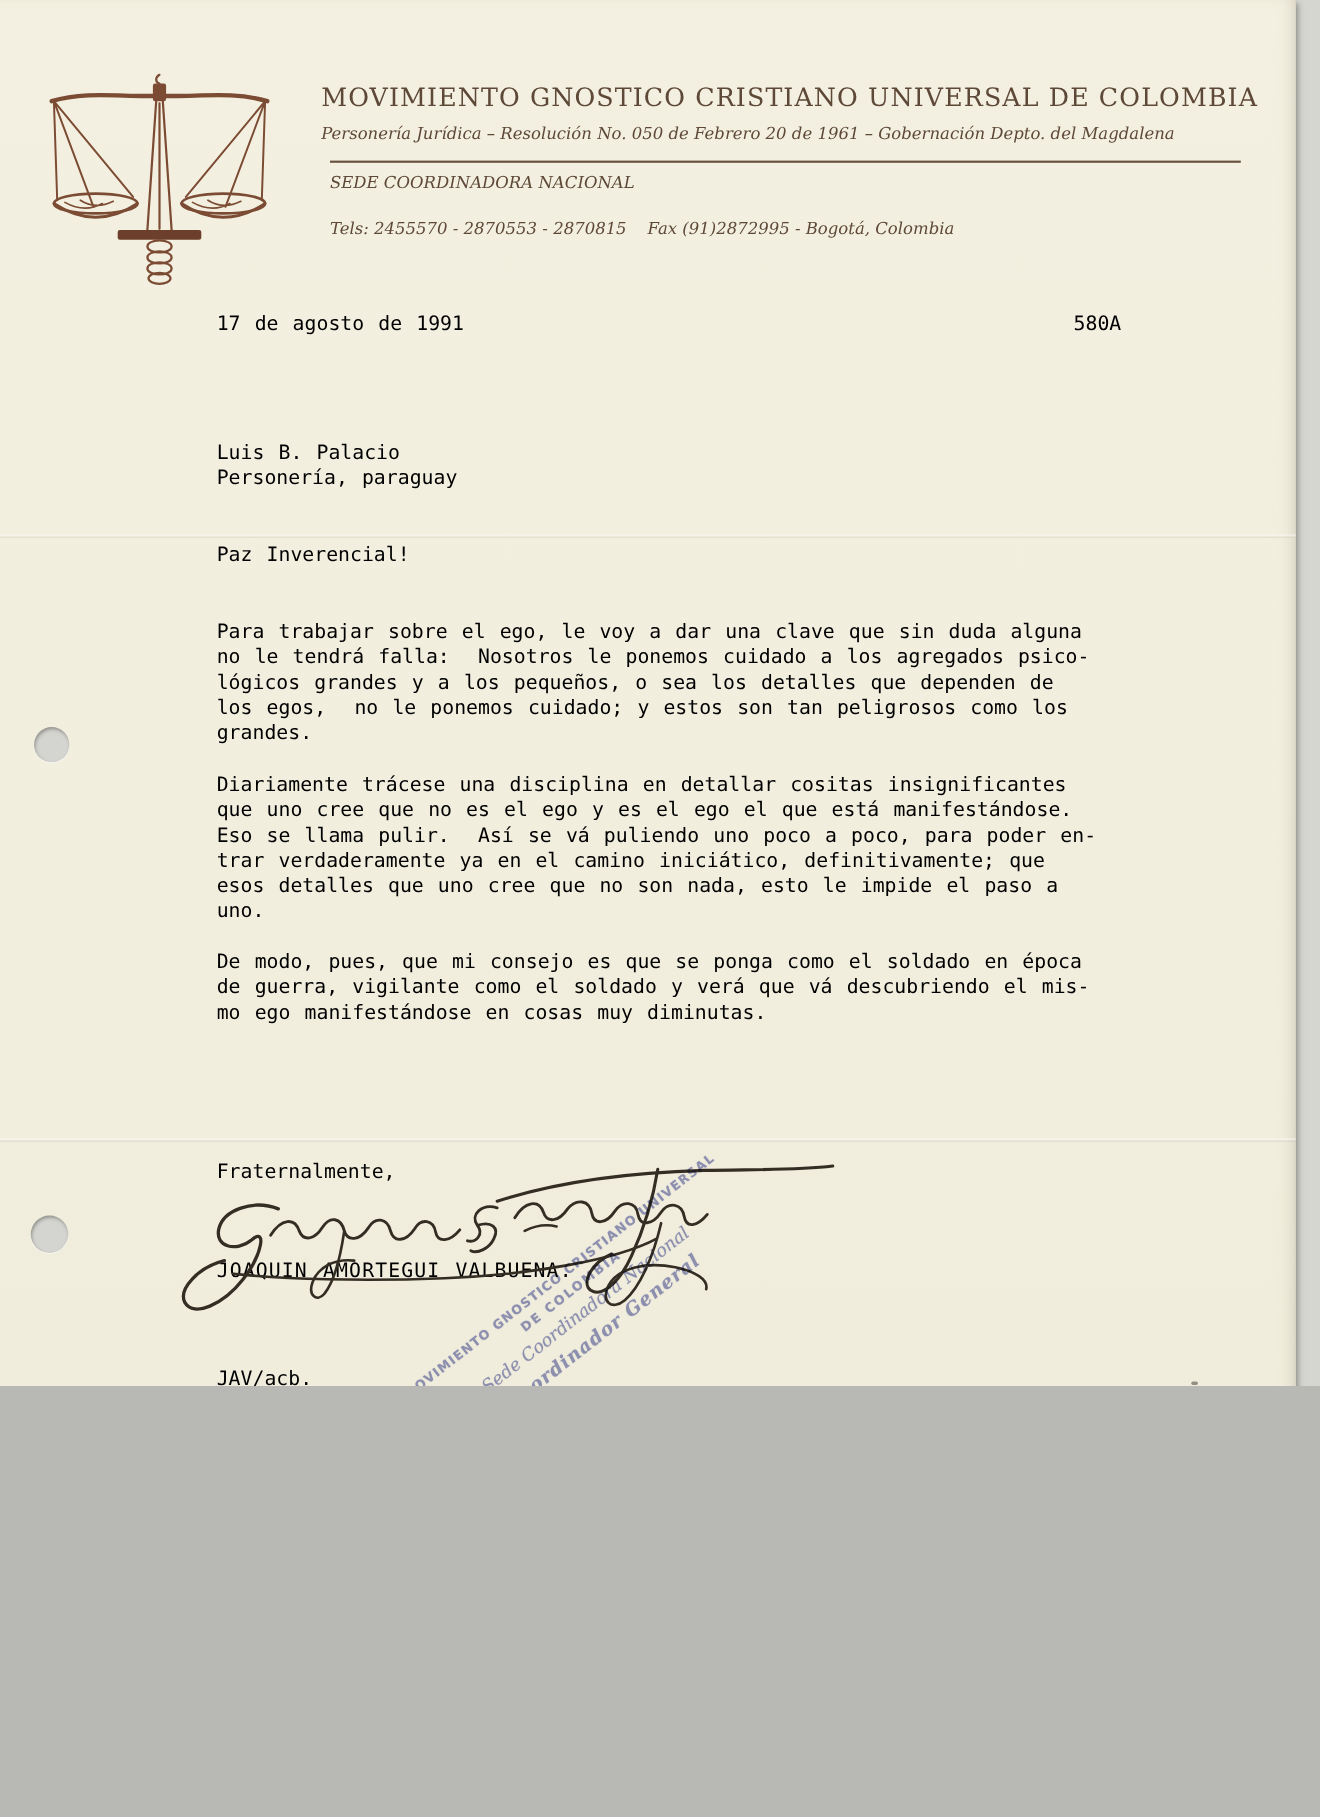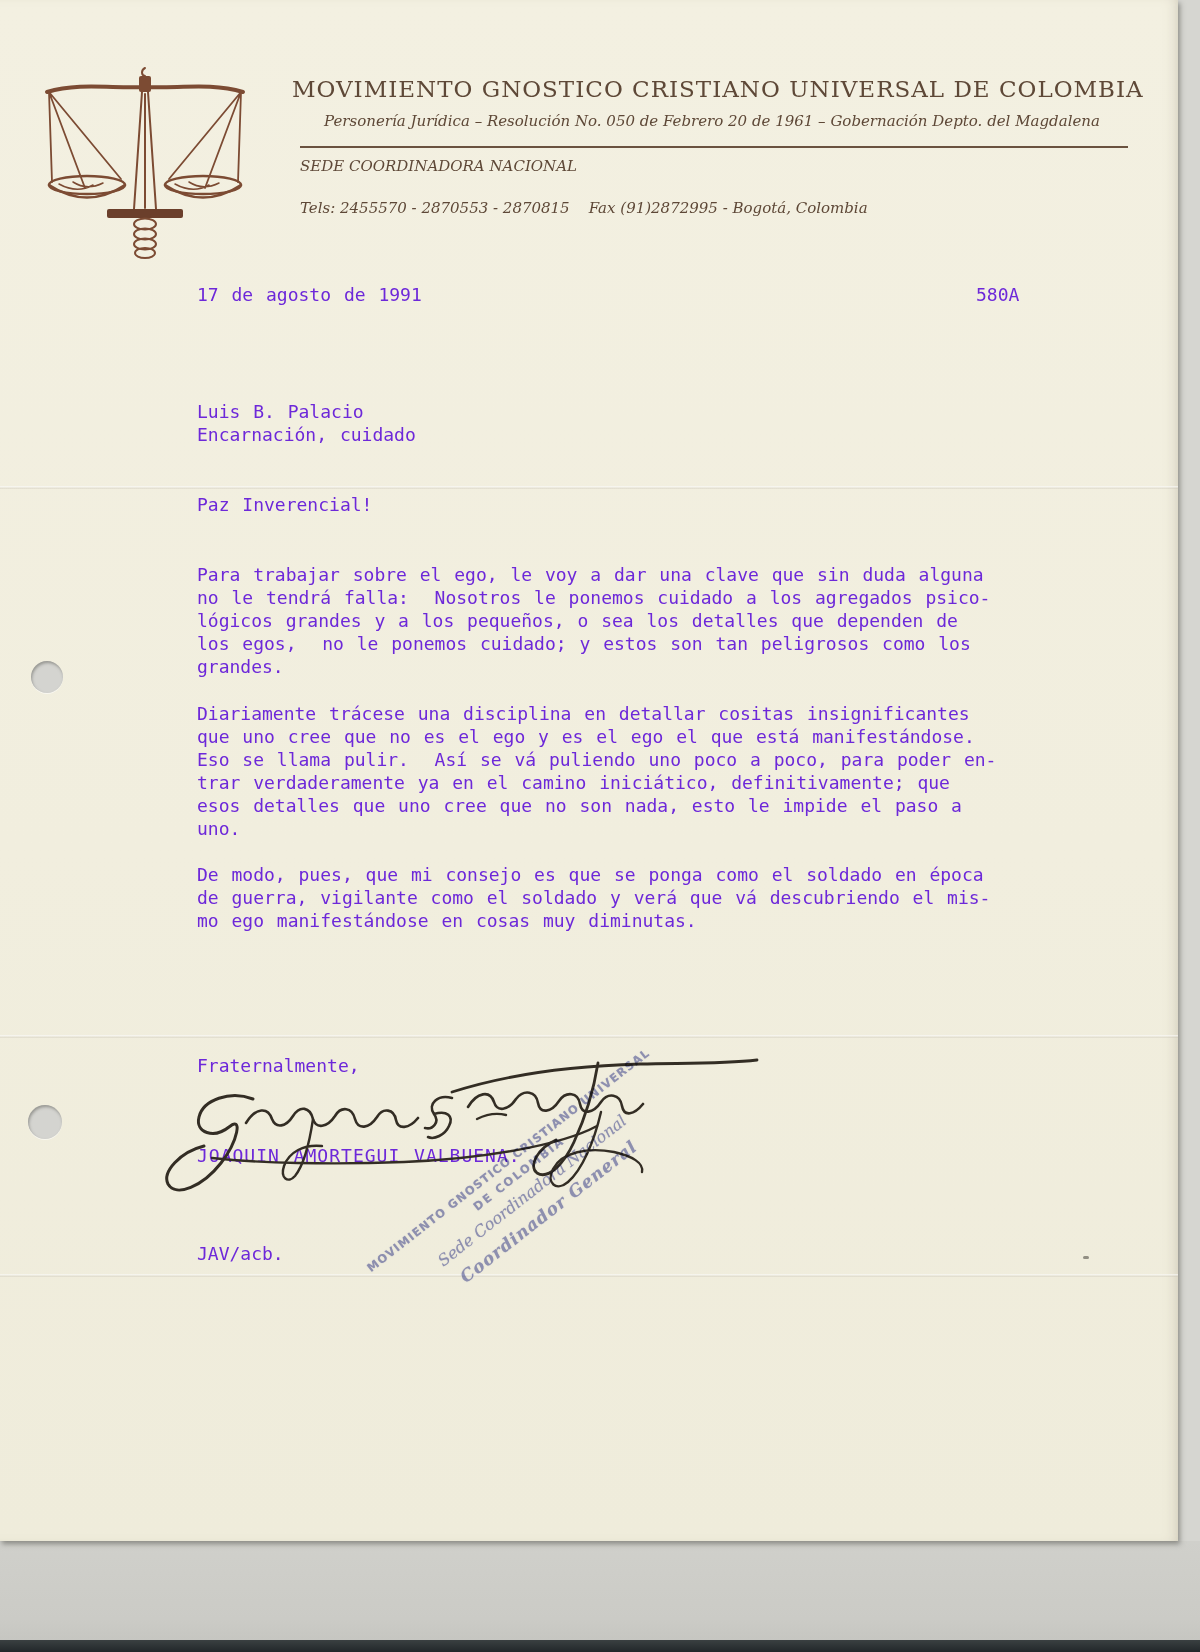--- a/index.html
+++ b/index.html
@@ -1,17 +1,17 @@
 <!DOCTYPE html>
 <html><head>
 <meta charset="utf-8">
 <style>
   html,body { margin:0; padding:0; background:#b8b8b4; }
   .canvas {
-    position:relative; width:1200px; height:1652px; overflow:hidden;
+    position:relative; width:1200px; height:1260px; overflow:hidden;
     background:#d2d2cd; font-family:"DejaVu Serif", serif;
   }
   
   .scan-area {
     position:absolute; left:0; top:1541px; width:1200px; height:111px;
     background:linear-gradient(180deg,#d0d0cb 0%, #cbcbc6 70%, #c3c3be 100%);
   }
   .scan-bottom-band {
     position:absolute; left:0; top:1640px; width:1200px; height:12px;
     background:linear-gradient(180deg,#3a4041 0%, #22272a 100%);
@@ -34,31 +34,31 @@
     box-shadow: inset 1px 2px 3px rgba(90,90,84,.5), 0 1px 0 rgba(255,255,255,.55);
   }
   .speck { position:absolute; background:rgba(70,65,58,.55); border-radius:2px; }
 
   
   .org-title {
     position:absolute; left:292px; top:76px; width:840px; text-align:center;
     font-size:23px; letter-spacing:1px; color:#5e4837; white-space:nowrap;
   }
   .org-sub {
-    position:absolute; left:292px; top:112px; width:840px; text-align:center;
+    position:absolute; left:292px; top:112px; width:840px; 
     font-style:italic; font-size:15px; color:#5e4837; white-space:pre;
   }
   .org-rule { position:absolute; left:300px; top:146px; width:828px; height:2px; background:#6a523f; }
   .lh-line { position:absolute; left:300px; font-style:italic; font-size:15px; color:#5e4837; white-space:pre; }
 
   
   .typed {
     position:absolute; left:197px;
     font-family:"DejaVu Sans Mono", monospace;
-    font-size:18px; line-height:23px; color:#6d28d9;
+    font-size:18px; line-height:23px; color:#000000;
     white-space:pre-wrap; word-spacing:2px;
   }
   .typed-name { letter-spacing:1px; }
 
   
   .stamp {
     position:absolute; left:361px; top:1142px; width:360px; height:120px;
     transform:rotate(-38deg); color:#8d91c6; text-align:center;
     opacity:.92; mix-blend-mode:multiply;
   }
@@ -121,21 +121,21 @@
   <div class="org-title">MOVIMIENTO GNOSTICO CRISTIANO UNIVERSAL DE COLOMBIA</div>
   <div class="org-sub">Personería Jurídica – Resolución No. 050 de Febrero 20 de 1961 – Gobernación Depto. del Magdalena</div>
   <div class="org-rule"></div>
   <div class="lh-line" style="top:157px">SEDE COORDINADORA NACIONAL</div>
   <div class="lh-line" style="top:199px">Tels: 2455570 - 2870553 - 2870815    Fax (91)2872995 - Bogotá, Colombia</div>
 
   <div class="typed" style="top:283px">17 de agosto de 1991</div>
   <div class="typed" style="left:976px;top:283px">580A</div>
 
   <div class="typed" style="top:400px">Luis B. Palacio
-Encarnación, cuidado</div>
+Personería, paraguay</div>
   <div class="typed" style="top:493px">Paz Inverencial!</div>
 
   <div class="typed" style="top:563px">Para trabajar sobre el ego, le voy a dar una clave que sin duda alguna
 no le tendrá falla:  Nosotros le ponemos cuidado a los agregados psico-
 lógicos grandes y a los pequeños, o sea los detalles que dependen de
 los egos,  no le ponemos cuidado; y estos son tan peligrosos como los
 grandes.</div>
   <div class="typed" style="top:702px">Diariamente trácese una disciplina en detallar cositas insignificantes
 que uno cree que no es el ego y es el ego el que está manifestándose.
 Eso se llama pulir.  Así se vá puliendo uno poco a poco, para poder en-

